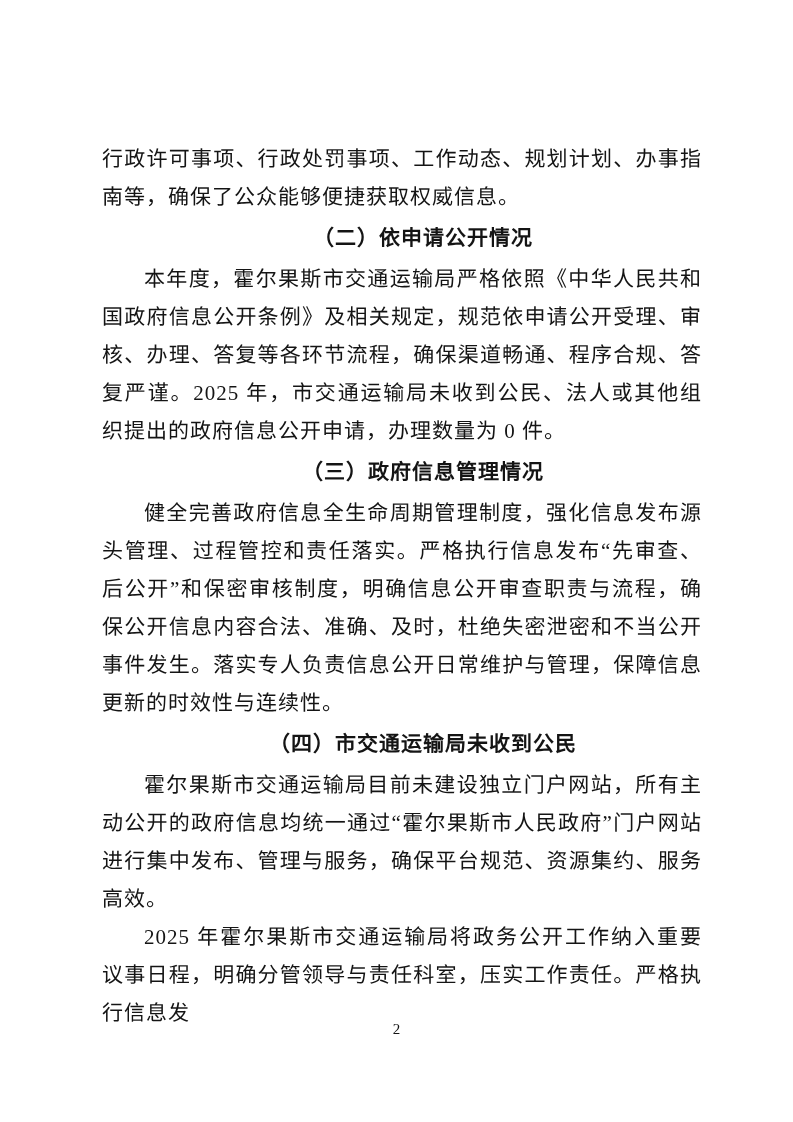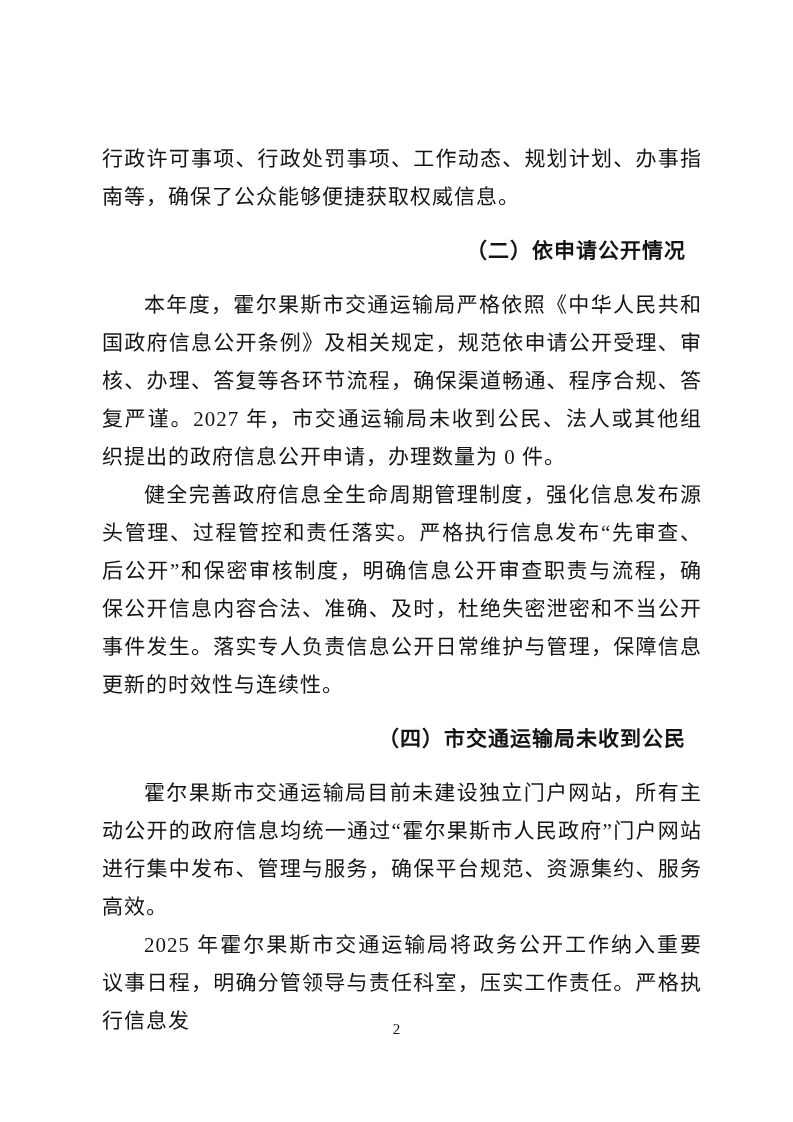--- a/index.html
+++ b/index.html
@@ -30,48 +30,49 @@
   }
   .para {
     margin: 0;
     padding: 0;
     text-indent: 2em;
   }
   .para.no-indent {
     text-indent: 0;
   }
   .heading {
-    margin: 16px;
+    margin: 3px;
     padding: 0;
     font-size: 21px;
     line-height: 38px;
     font-weight: bold;
     text-indent: 2em;
-    text-align: right;
+    text-align: center;
   }
   .page-number {
     position: absolute;
     left: 0;
     right: 0;
     top: 1018px;
     text-align: center;
     font-size: 15px;
     line-height: 22px;
     letter-spacing: 0;
     color: #141414;
   }
 </style>
 </head>
 <body>
 
 <div class="page">
   <div class="content">
     <p class="para no-indent">行政许可事项、行政处罚事项、工作动态、规划计划、办事指南等，确保了公众能够便捷获取权威信息。</p>
     <h3 class="heading">（二）依申请公开情况</h3>
-    <p class="para">本年度，霍尔果斯市交通运输局严格依照《中华人民共和国政府信息公开条例》及相关规定，规范依申请公开受理、审核、办理、答复等各环节流程，确保渠道畅通、程序合规、答复严谨。2027 年，市交通运输局未收到公民、法人或其他组织提出的政府信息公开申请，办理数量为 0 件。</p>
+    <p class="para">本年度，霍尔果斯市交通运输局严格依照《中华人民共和国政府信息公开条例》及相关规定，规范依申请公开受理、审核、办理、答复等各环节流程，确保渠道畅通、程序合规、答复严谨。2025 年，市交通运输局未收到公民、法人或其他组织提出的政府信息公开申请，办理数量为 0 件。</p>
+    <h3 class="heading">（三）政府信息管理情况</h3>
     <p class="para">健全完善政府信息全生命周期管理制度，强化信息发布源头管理、过程管控和责任落实。严格执行信息发布“先审查、后公开”和保密审核制度，明确信息公开审查职责与流程，确保公开信息内容合法、准确、及时，杜绝失密泄密和不当公开事件发生。落实专人负责信息公开日常维护与管理，保障信息更新的时效性与连续性。</p>
     <h3 class="heading">（四）市交通运输局未收到公民</h3>
     <p class="para">霍尔果斯市交通运输局目前未建设独立门户网站，所有主动公开的政府信息均统一通过“霍尔果斯市人民政府”门户网站进行集中发布、管理与服务，确保平台规范、资源集约、服务高效。</p>
     <p class="para">2025 年霍尔果斯市交通运输局将政务公开工作纳入重要议事日程，明确分管领导与责任科室，压实工作责任。严格执行信息发</p>
   </div>
 
   <div class="page-number">2</div>
 </div>
 
 </body></html>

